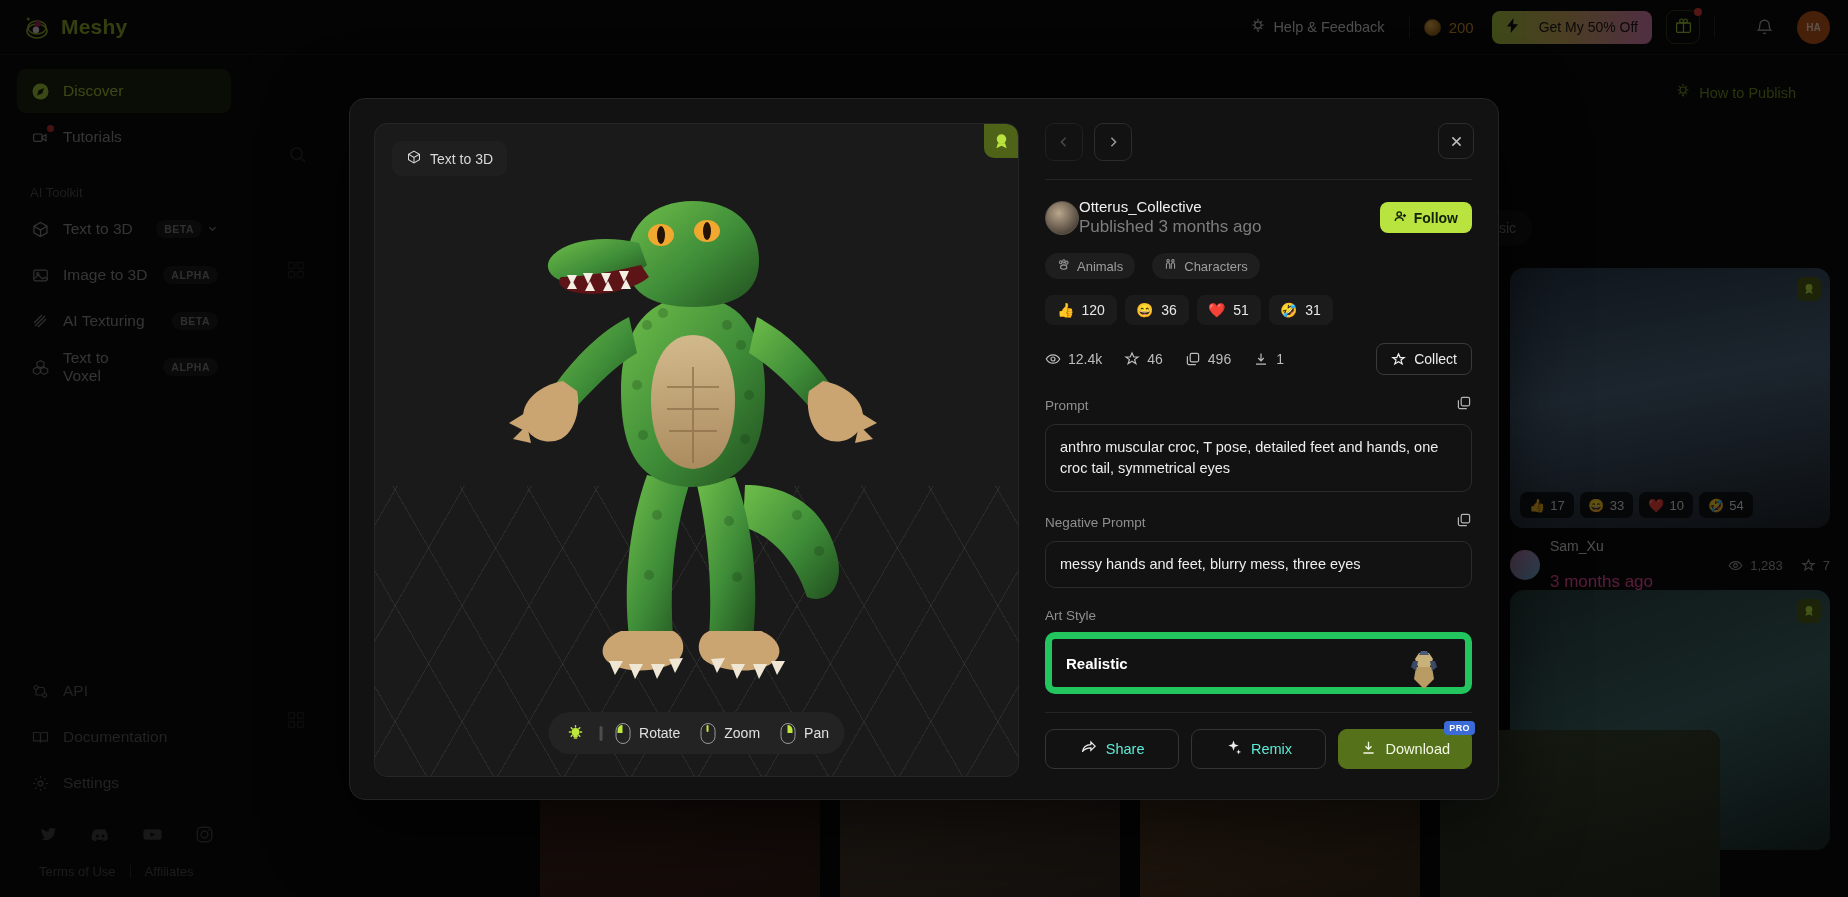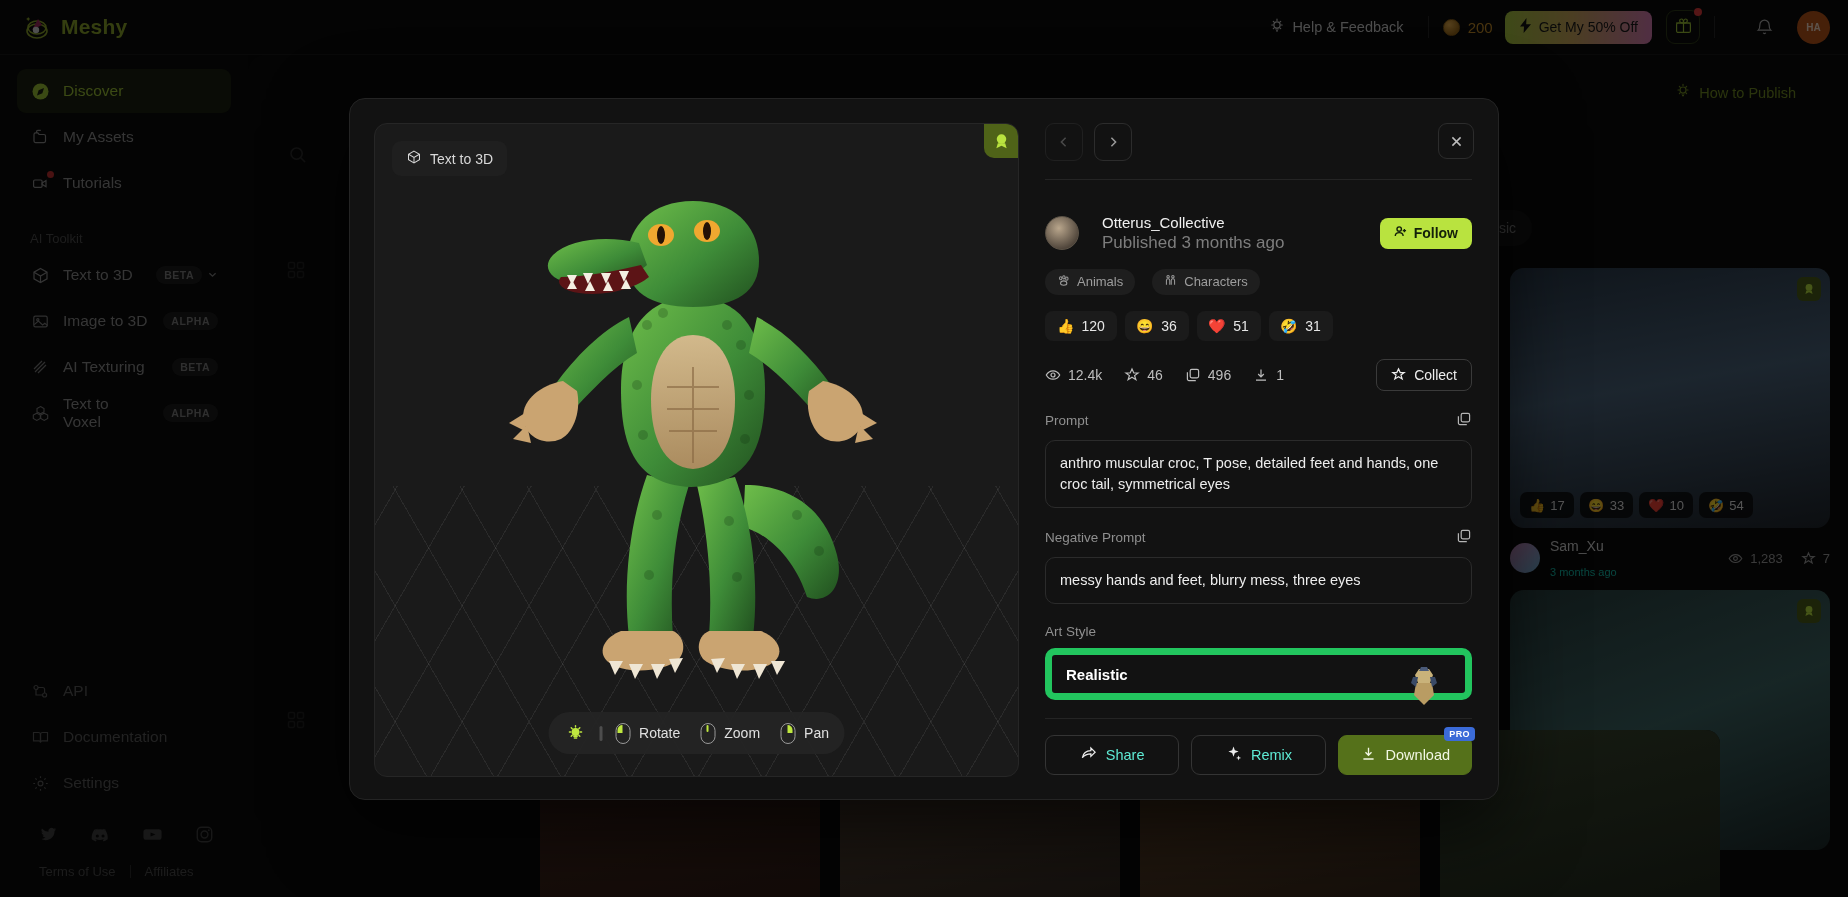--- a/index.html
+++ b/index.html
@@ -20,21 +20,21 @@
   }
   .brand { display: flex; align-items: center; gap: 9px; margin-left: 22px; }
   .brand-logo { width: 30px; height: 30px; position: relative; }
   .brand-name { font-size: 21px; font-weight: bold; color: #8aa32a; letter-spacing: .2px; }
   .topright { margin-left: auto; display: flex; align-items: center; gap: 0; padding-right: 18px; }
   .help-btn { display: flex; align-items: center; gap: 7px; font-size: 14.5px; color: #c9c9c9; padding: 7px 10px; border-radius: 8px; cursor: pointer; }
   .vdiv { width: 1px; height: 22px; background: #262626; margin: 0 14px; }
   .credits { display: flex; align-items: center; gap: 8px; color: #c08a28; font-size: 15px; cursor: pointer; }
   .coin { width: 17px; height: 17px; border-radius: 50%; background: radial-gradient(circle at 35% 32%, #e0a84a, #9a6a1c 70%); border: 1px solid #8a5f18; }
   .promo-btn {
-    display: flex; align-items: center; gap: 7px; margin-left: 12px;
+    display: flex; align-items: center; gap: 20px; margin-left: 18px;
     height: 33px; padding: 0 14px; border-radius: 8px; font-size: 14px;
     color: #1a1a1a; font-weight: 500; cursor: pointer;
     background: linear-gradient(90deg, #a3c13f 0%, #c5a35a 45%, #d37ab0 100%);
   }
   .gift-btn {
     position: relative; margin-left: 14px; width: 34px; height: 34px; border-radius: 9px;
     border: 1px solid #2e3b18; display: flex; align-items: center; justify-content: center; cursor: pointer;
   }
   .gift-dot { position: absolute; top: -3px; right: -3px; width: 8px; height: 8px; border-radius: 50%; background: #e03a3a; }
   .bell-btn { margin-left: 20px; width: 30px; height: 30px; display:flex; align-items:center; justify-content:center; cursor: pointer; }
@@ -97,21 +97,21 @@
   .reactions {
     position: absolute; left: 10px; bottom: 10px; display: flex; gap: 6px;
   }
   .reaction {
     display: flex; align-items: center; gap: 5px; height: 26px; padding: 0 9px;
     border-radius: 7px; background: rgba(10,10,10,.78); font-size: 13px; color: #ddd;
   }
   .card-meta { position: absolute; display: flex; align-items: center; gap: 10px; }
   .meta-av { width: 30px; height: 30px; border-radius: 50%; background: linear-gradient(135deg,#d08ac0,#6fb3d8); }
   .meta-name { font-size: 14px; color: #cfcfcf; }
-  .meta-sub { font-size: 11px; color: #14b8a6; margin-top: 12px; }
+  .meta-sub { font-size: 17px; color: #ec4899; margin-top: 18px; }
   .meta-stats { margin-left: auto; display: flex; gap: 18px; font-size: 13px; color: #9a9a9a; align-items: center; }
   .pro-badge {
     position: absolute; top: 9px; right: 9px; width: 24px; height: 24px; border-radius: 6px;
     background: #4b5d18; display: flex; align-items: center; justify-content: center;
   }
   .scrim { position: absolute; inset: 0; background: rgba(0,0,0,.62); z-index: 8; }
 
   
   .modal {
     position: absolute; left: 349px; top: 98px; width: 1150px; height: 702px;
@@ -161,21 +161,21 @@
     width: 38px; height: 38px; border-radius: 9px; border: 1px solid #2c2c2c;
     display: flex; align-items: center; justify-content: center; cursor: pointer; color: #9a9a9a;
   }
   .nav-sq.disabled { border-color: #202020; color: #4a4a4a; }
   .close-x {
     position: absolute; right: 24px; top: 24px; width: 36px; height: 36px; border-radius: 9px;
     border: 1px solid #2c2c2c; display: flex; align-items: center; justify-content: center;
     cursor: pointer; color: #bdbdbd;
   }
   .panel-hr { height: 1px; background: #242424; margin: 18px 0 0 0; }
-  .author-row { display: flex; align-items: center; gap: 23px; margin-top: 34px; }
+  .author-row { display: flex; align-items: center; gap: 0; margin-top: 18px; }
   .author-av {
     width: 34px; height: 34px; border-radius: 50%;
     background: radial-gradient(circle at 40% 35%, #b9a68c, #4e443a 75%);
     border: 1px solid #5b5246;
   }
   .author-name { font-size: 15px; color: #f0f0f0; font-weight: 500; }
   .author-sub { font-size: 17px; color: #7d7d7d; margin-top: 2px; }
   .follow-btn {
     margin-left: auto; display: flex; align-items: center; gap: 7px;
     height: 31px; padding: 0 14px; border-radius: 8px; background: #b9e33f;
@@ -294,29 +294,20 @@
 
   <div class="sidebar">
     <div class="nav-item active">
       <span class="ico">
         <svg width="19" height="19" viewBox="0 0 19 19">
             <circle cx="9.5" cy="9.5" r="8" fill="#9cc236"></circle>
             <path d="M13 6 7.6 8.2 6 13.4l5.4-2.2Z" fill="#1b2110"></path>
           </svg>
       </span>
       <span>Discover</span>
-    </div>
-    <div class="nav-item">
-      <span class="ico">
-        <svg width="19" height="19" viewBox="0 0 19 19" fill="none" stroke="#8d8d8d" stroke-width="1.2">
-          <path d="M3 6.4a1.5 1.5 0 0 1 1.5-1.5h2.3l1.3 1.6h4.9a1.5 1.5 0 0 1 1.5 1.5v5.1a1.5 1.5 0 0 1-1.5 1.5H4.5A1.5 1.5 0 0 1 3 13.1Z"></path>
-          <path d="M5.6 4.9V3.6A1.2 1.2 0 0 1 6.8 2.4h3"></path>
-        </svg>
-      </span>
-      <span>My Assets</span>
     </div>
     <div class="nav-item">
       <span class="ico">
         <svg width="19" height="19" viewBox="0 0 19 19" fill="none" stroke="#8d8d8d" stroke-width="1.2">
           <rect x="2.6" y="6" width="8.5" height="7.3" rx="1.3"></rect>
             <path d="M11.1 9 15 6.6v6.1L11.1 10.3Z"></path>
         </svg>
       </span>
       <span class="badge-dot"></span>
       <span>Tutorials</span>

